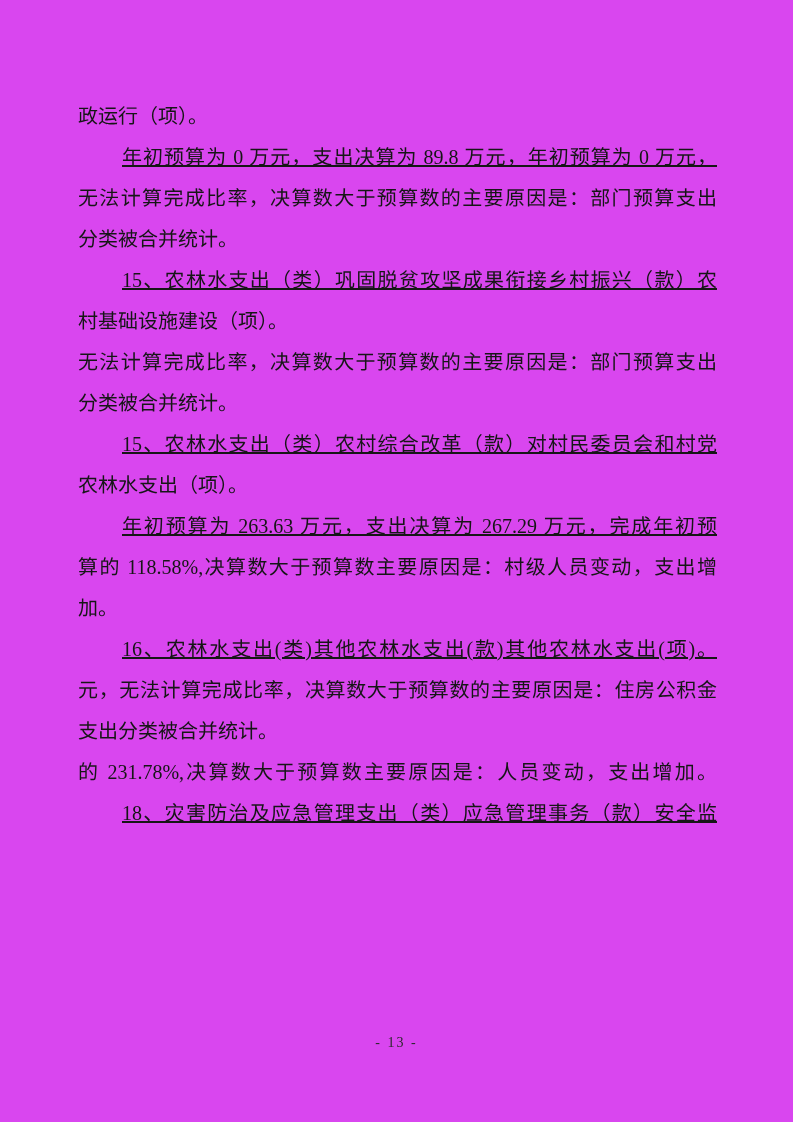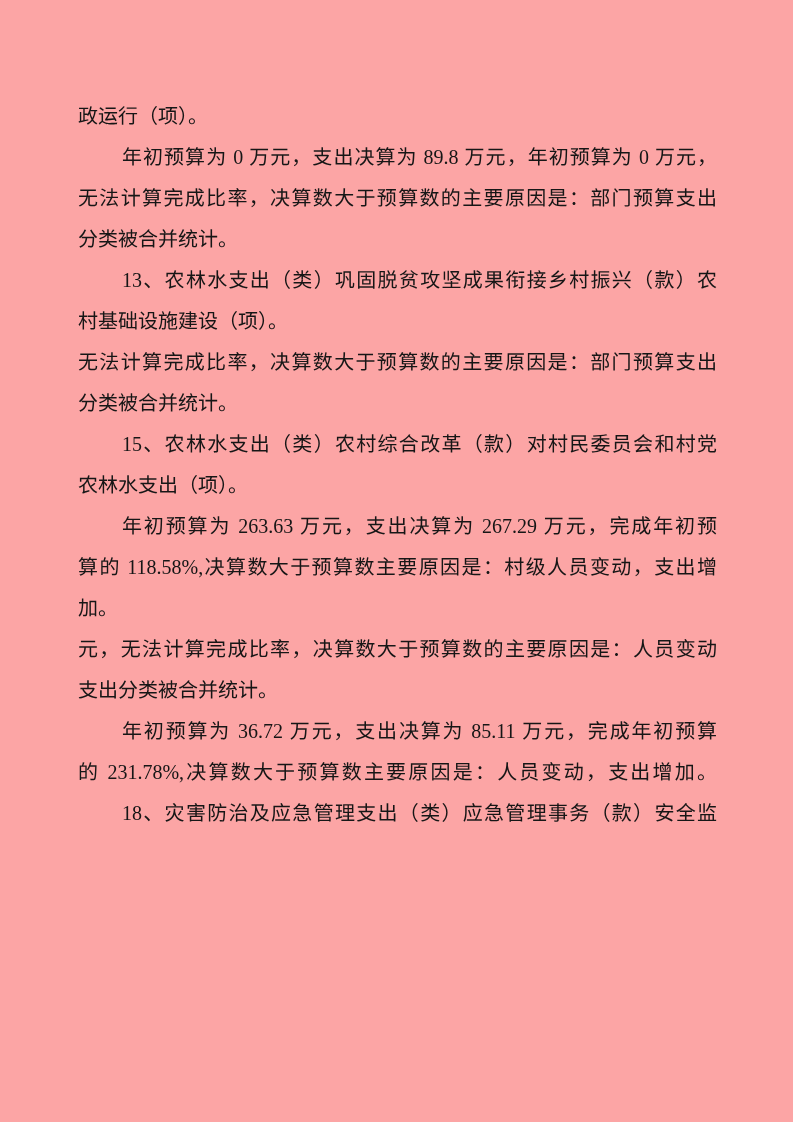--- a/index.html
+++ b/index.html
@@ -4,21 +4,21 @@
 <style>
   html, body {
     margin: 0;
     padding: 0;
     background: #ffffff;
   }
   .page {
     position: relative;
     width: 793px;
     height: 1122px;
-    background: #fca5a5;
+    background: #d946ef;
     overflow: hidden;
     font-family: "Liberation Serif", "DejaVu Serif", serif;
     color: #161616;
   }
   .doc-body {
     position: absolute;
     left: 78px;
     top: 96px;
     width: 639px;
   }
@@ -31,20 +31,21 @@
     text-align: justify;
     -moz-text-align-last: left;
     text-align-last: left;
   }
   .line.justify {
     -moz-text-align-last: justify;
     text-align-last: justify;
   }
   .line.indent {
     text-indent: 44px;
+    text-decoration: underline;
   }
   .page-footer {
     position: absolute;
     left: 0;
     top: 1035px;
     width: 100%;
     text-align: center;
     font-size: 14px;
     letter-spacing: 2px;
     color: #2a2a2a;
@@ -52,28 +53,29 @@
 </style>
 </head>
 <body>
 
 <div class="page">
   <div class="doc-body">
       <div class="line">政运行（项）。</div>
       <div class="line indent justify">年初预算为 0 万元，支出决算为 89.8 万元，年初预算为 0 万元，</div>
       <div class="line justify">无法计算完成比率，决算数大于预算数的主要原因是：部门预算支出</div>
       <div class="line">分类被合并统计。</div>
-      <div class="line indent justify">13、农林水支出（类）巩固脱贫攻坚成果衔接乡村振兴（款）农</div>
+      <div class="line indent justify">15、农林水支出（类）巩固脱贫攻坚成果衔接乡村振兴（款）农</div>
       <div class="line">村基础设施建设（项）。</div>
       <div class="line justify">无法计算完成比率，决算数大于预算数的主要原因是：部门预算支出</div>
       <div class="line">分类被合并统计。</div>
       <div class="line indent justify">15、农林水支出（类）农村综合改革（款）对村民委员会和村党</div>
       <div class="line">农林水支出（项）。</div>
       <div class="line indent justify">年初预算为 263.63 万元，支出决算为 267.29 万元，完成年初预</div>
       <div class="line justify">算的 118.58%,决算数大于预算数主要原因是：村级人员变动，支出增</div>
       <div class="line">加。</div>
-      <div class="line justify">元，无法计算完成比率，决算数大于预算数的主要原因是：人员变动</div>
+      <div class="line indent justify">16、农林水支出(类)其他农林水支出(款)其他农林水支出(项)。</div>
+      <div class="line justify">元，无法计算完成比率，决算数大于预算数的主要原因是：住房公积金</div>
       <div class="line">支出分类被合并统计。</div>
-      <div class="line indent justify">年初预算为 36.72 万元，支出决算为 85.11 万元，完成年初预算</div>
       <div class="line justify">的 231.78%,决算数大于预算数主要原因是：人员变动，支出增加。</div>
       <div class="line indent justify">18、灾害防治及应急管理支出（类）应急管理事务（款）安全监</div>
     </div>
+  <div class="page-footer">- 13 -</div>
 </div>
 
 </body></html>

